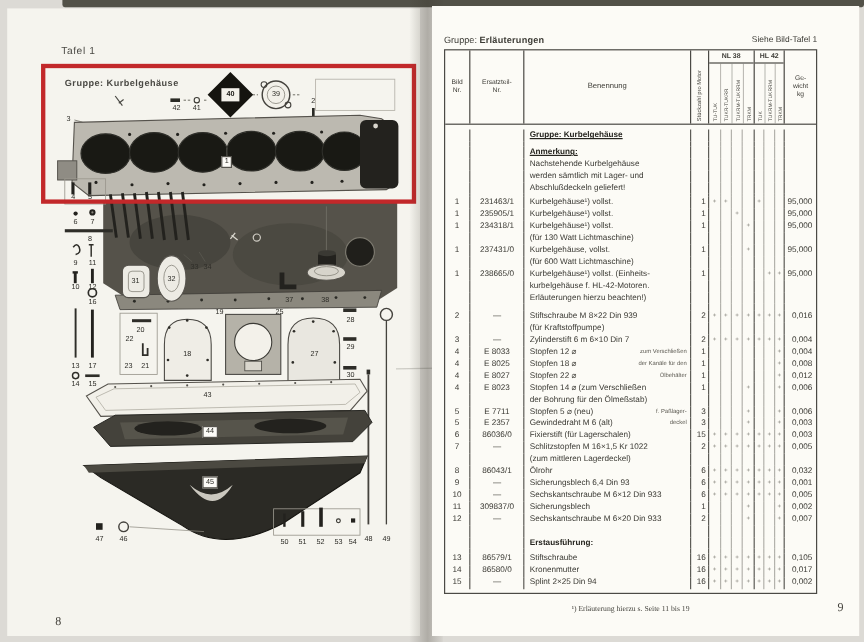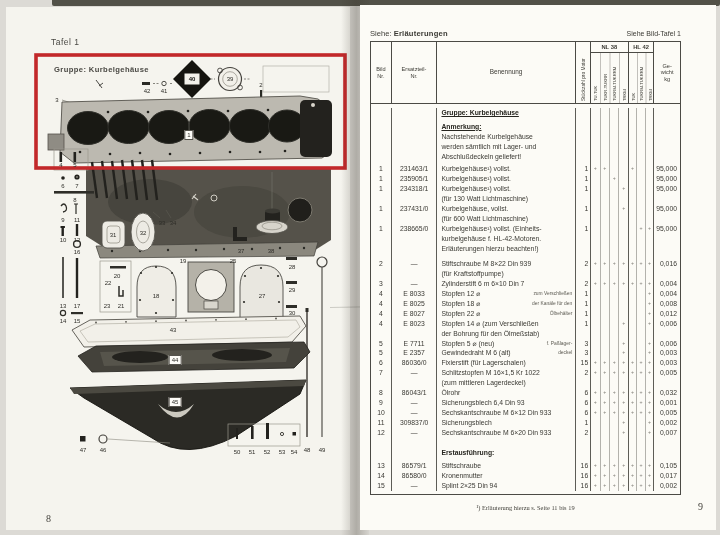--- a/index.html
+++ b/index.html
@@ -285,21 +285,21 @@
       <span class="callout" style="left: 294px; top: 452px;">54</span>
       <span class="callout" style="left: 307px; top: 450px;">48</span>
       <span class="callout" style="left: 322px; top: 450px;">49</span>
     </div>
 
   <div class="gutter"></div>
   <div class="crease"></div>
 
   <div class="page page-right">
     <div class="rp-head">
-      <span>Siehe: </span><span class="gname">Erläuterungen</span>
+      <span>Gruppe: </span><span class="gname">Erläuterungen</span>
       <span class="rp-see">Siehe Bild-Tafel 1</span>
     </div>
 
     <div class="ptable">
       <div class="thead">
         <div class="hc" style="width:20px">
           <span>Bild</span>
           <span>Nr.</span>
         </div>
         <div class="hc" style="width:46px">

